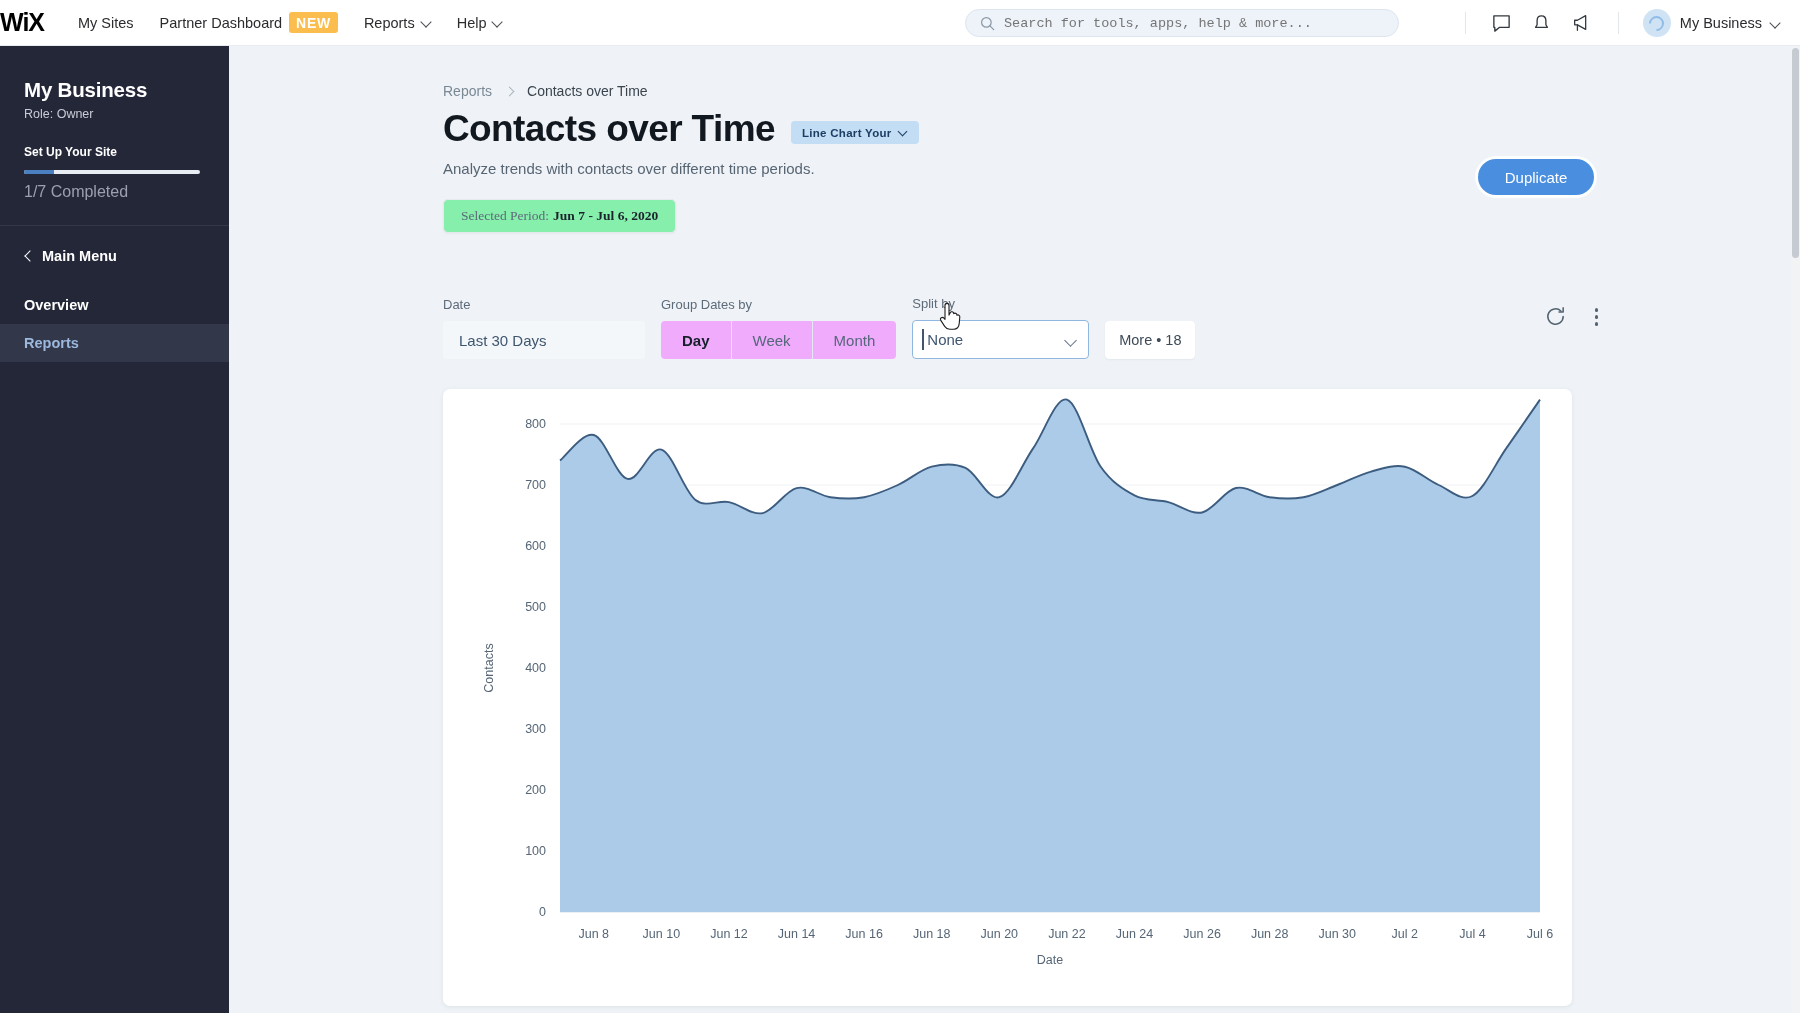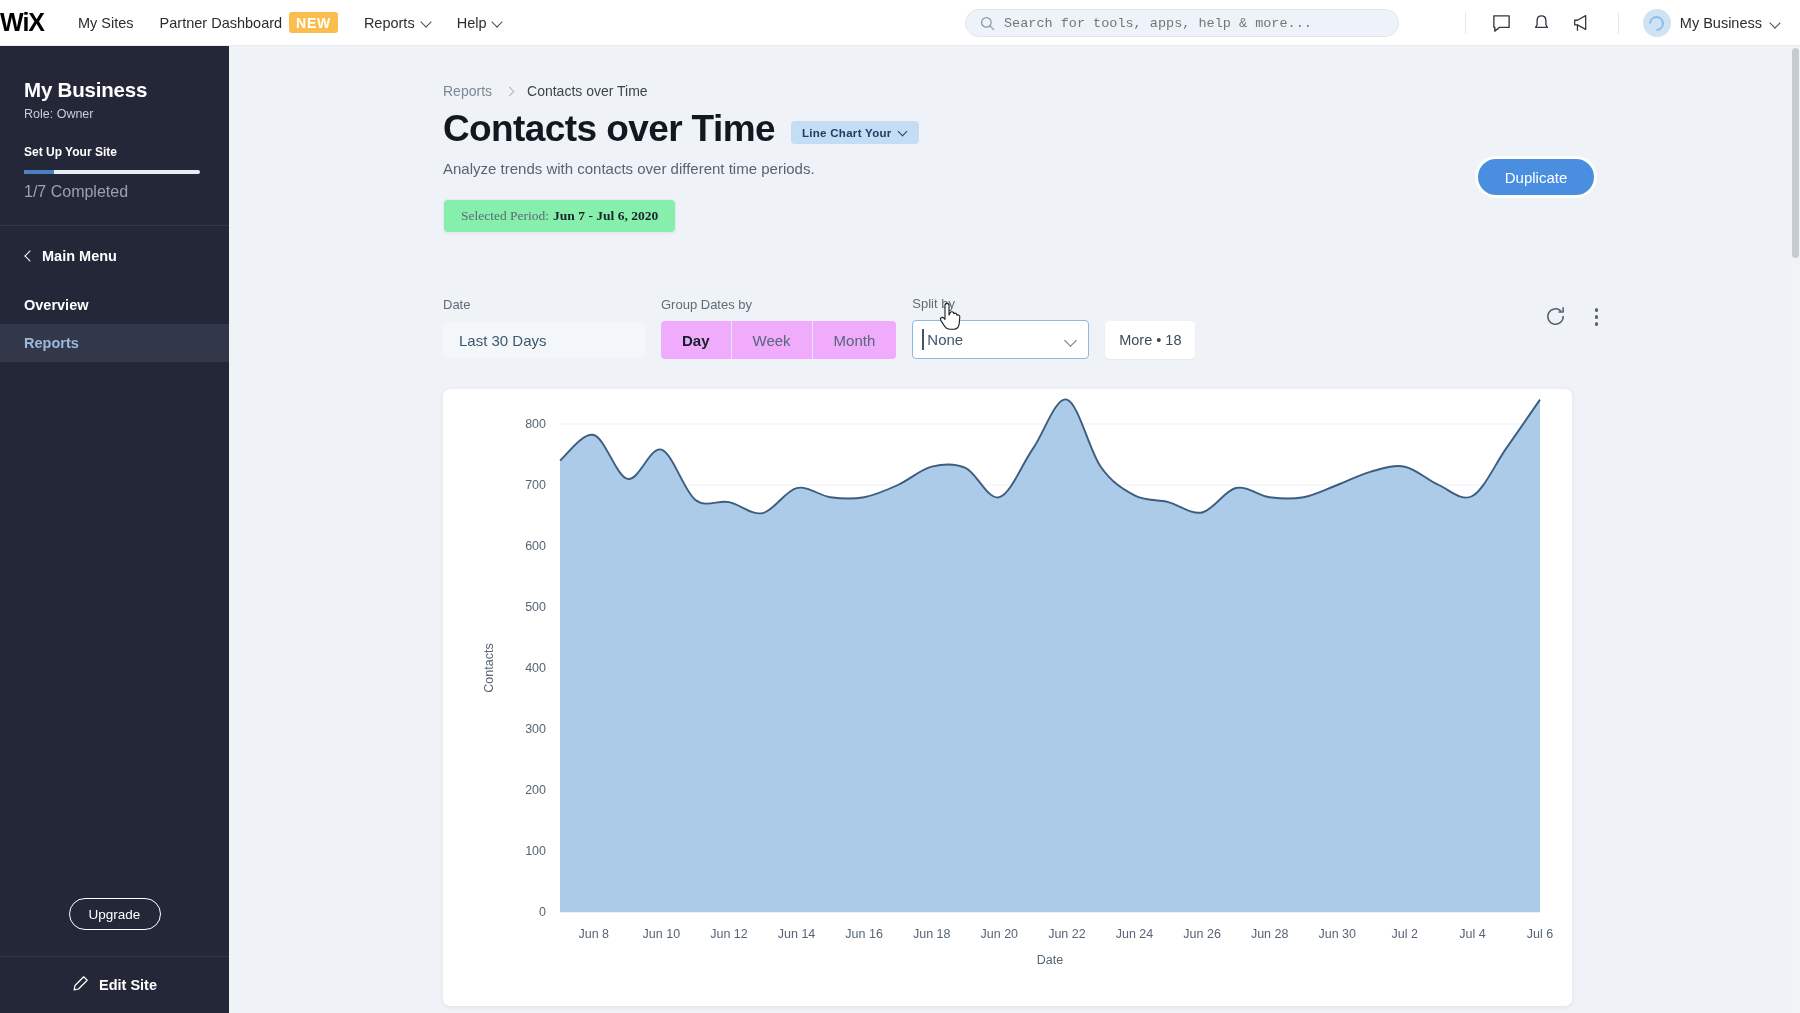--- a/index.html
+++ b/index.html
@@ -334,31 +334,20 @@
     <div class="sb-progress-label">1/7 Completed</div>
   </div>
   <div class="sb-sep"></div>
   <div class="sb-back">
     <span class="chev-left"></span>
     <span>Main Menu</span>
   </div>
   <div class="sb-link">Overview</div>
   <div class="sb-link active">Reports</div>
 
-  <div class="sb-bottom">
-    <button class="upgrade-btn">Upgrade</button>
-    <div class="edit-bar">
-      <span>
-        <svg width="17" height="17" viewBox="0 0 18 18">
-            <path d="M12.4 1.9l3.7 3.7-9.2 9.2-4.6.9.9-4.6z" fill="none" stroke="#ffffff" stroke-width="1.3" stroke-linejoin="round"></path>
-          </svg>
-      </span>
-      <span>Edit Site</span>
-    </div>
-  </div>
 </aside>
 
 <main class="main">
 
   <div class="breadcrumb">
     <span class="bc-item">Reports</span>
     <span class="bc-sep"></span>
     <span class="bc-current">Contacts over Time</span>
   </div>
 

